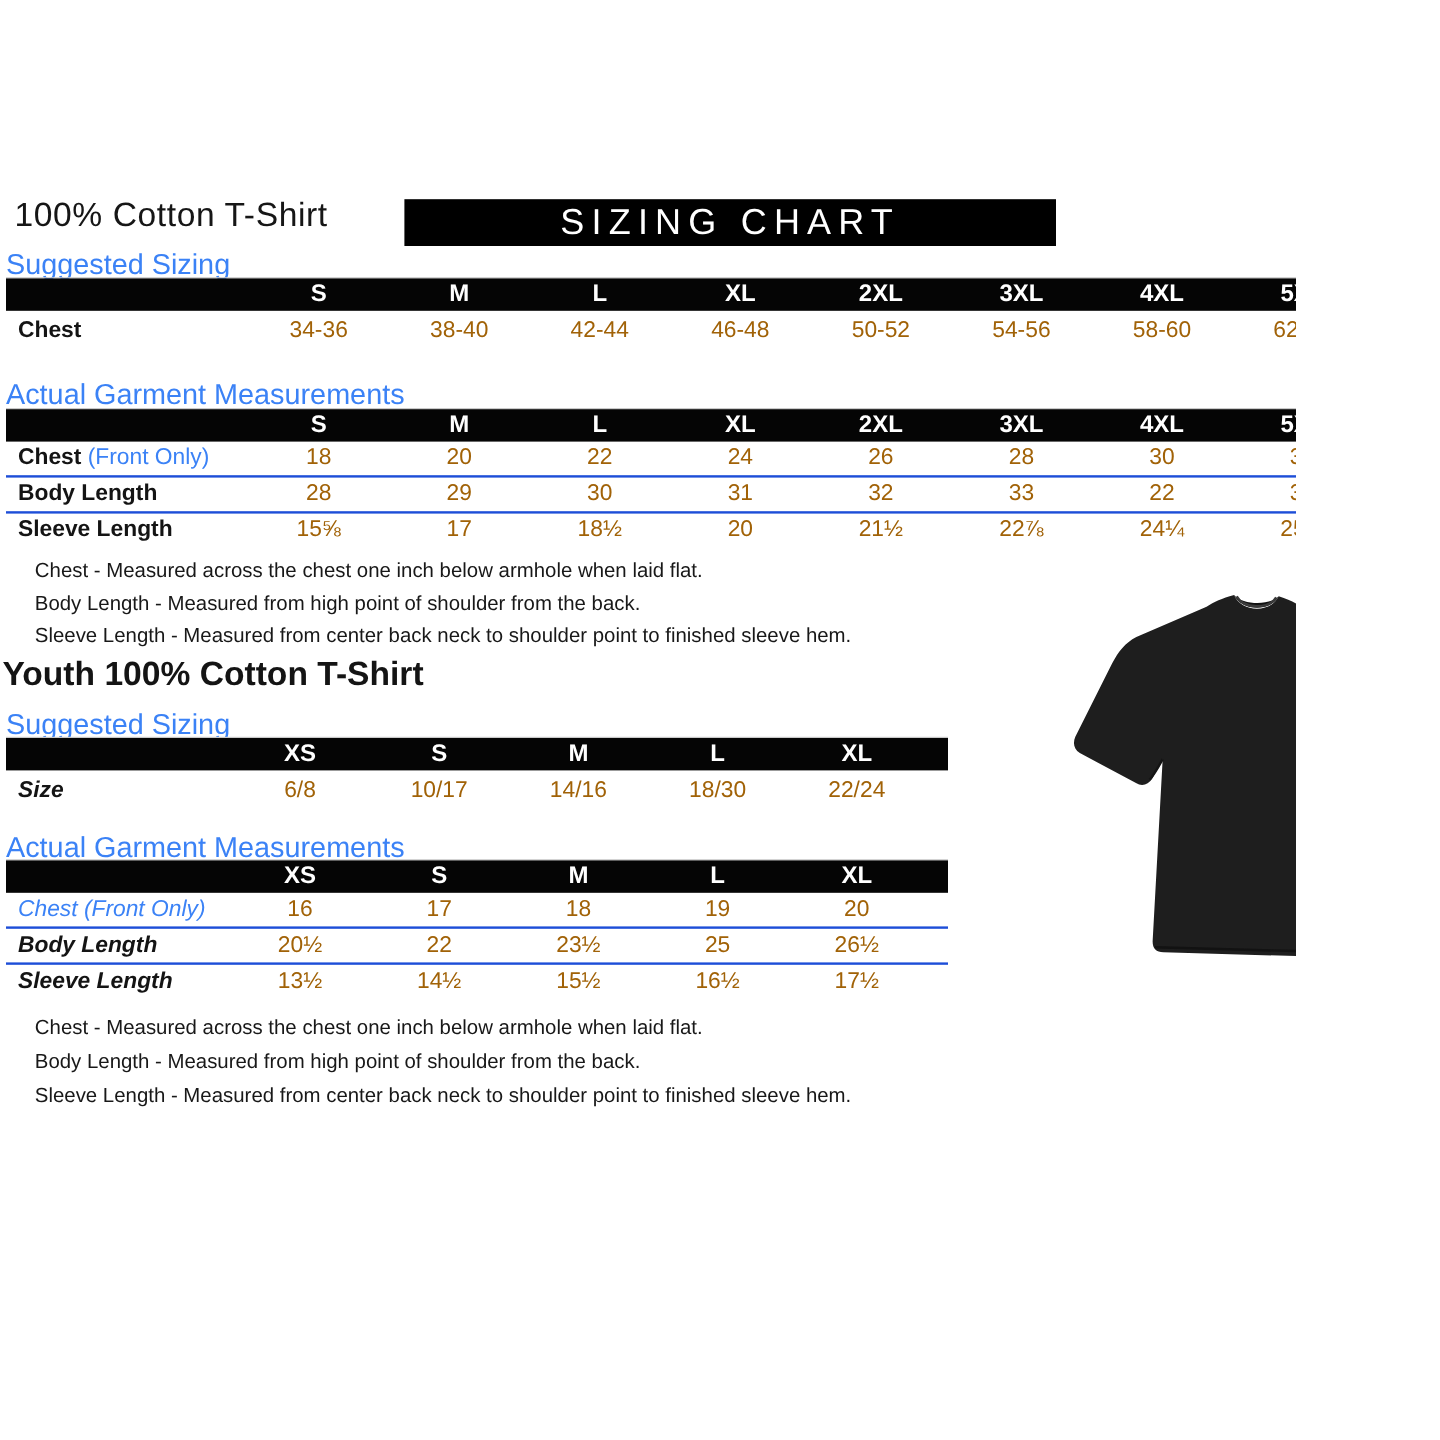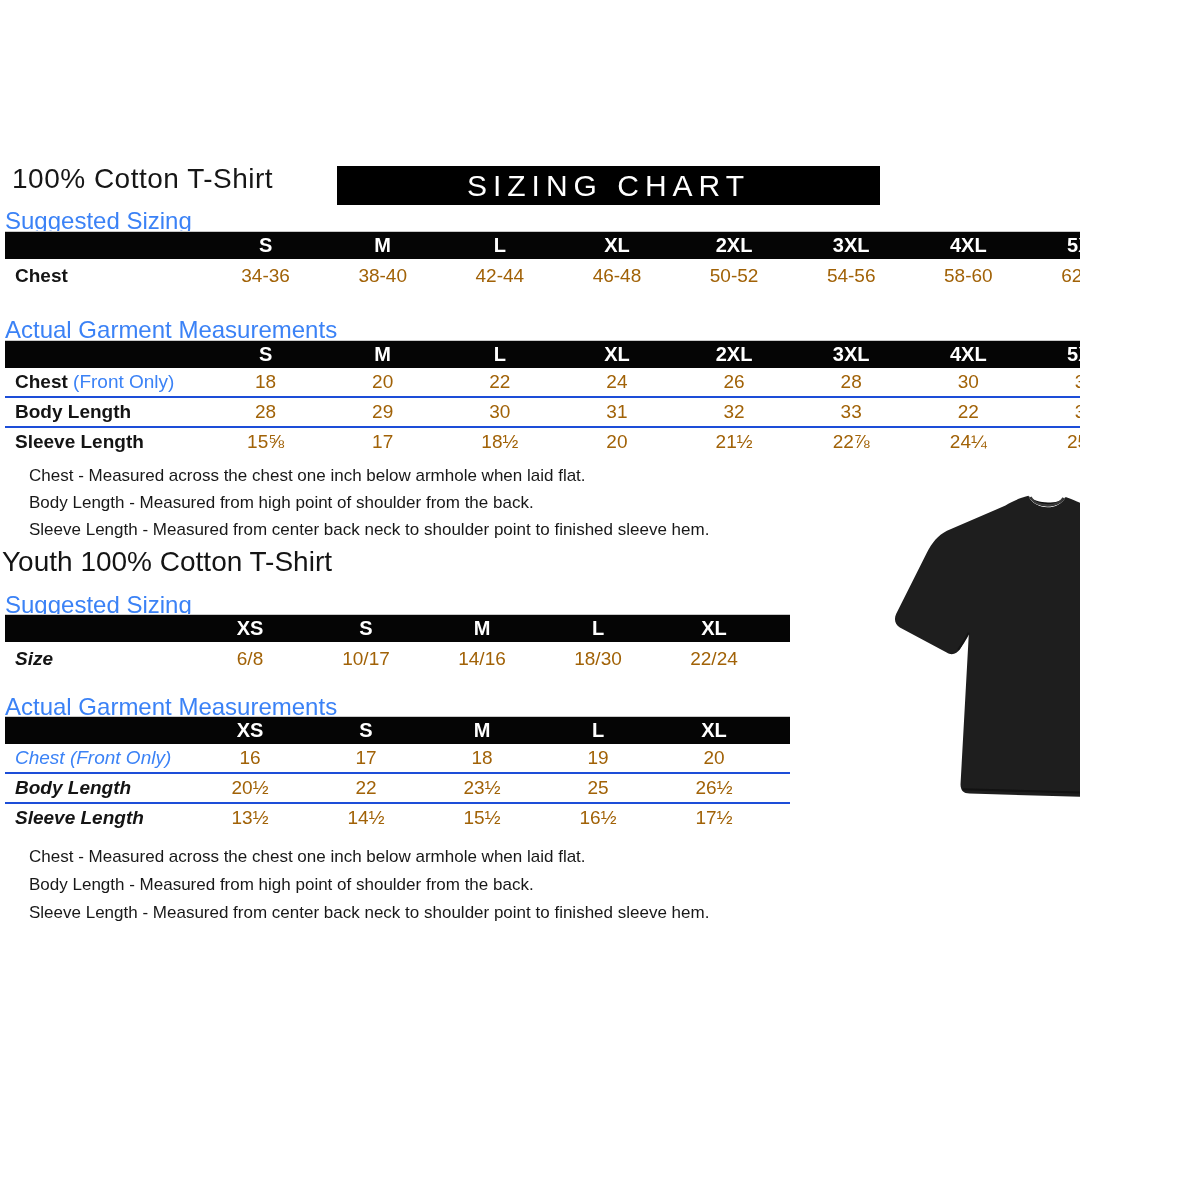--- a/index.html
+++ b/index.html
@@ -11,21 +11,21 @@
   .adult-title{left:12px;top:163px;font-size:28px;font-weight:400;letter-spacing:0.5px;color:#161616;}
   .banner{
     left:337px;top:166px;width:543px;height:39px;line-height:39px;background:#000;
     color:#fff;font-weight:400;font-size:30px;letter-spacing:6px;text-align:center;
   }
   .section-label{font-size:24px;color:#3b82f6;}
   .lbl-as{left:5px;top:207px;}
   .lbl-aa{left:5px;top:316px;}
   .lbl-ys{left:5px;top:591px;}
   .lbl-ya{left:5px;top:693px;}
-  .youth-title{left:2px;top:546px;font-size:28px;font-weight:400;color:#141414;}
+  .youth-title{left:2px;top:546px;font-size:28px;font-weight:700;color:#141414;}
 
   .table{border-top:1px solid #c9c9c9;}
   .t-adult{left:5px;width:1181px;}
   .t-youth{left:5px;width:785px;}
   .t-as{top:231px;} .t-aa{top:340px;}
   .t-ys{top:614px;} .t-ya{top:716px;}
 
   .t-bar{display:flex;height:27px;background:#050505;align-items:center;}
   .t-row{display:flex;align-items:center;}
   .t-as .t-row,.t-ys .t-row{height:33px;}

